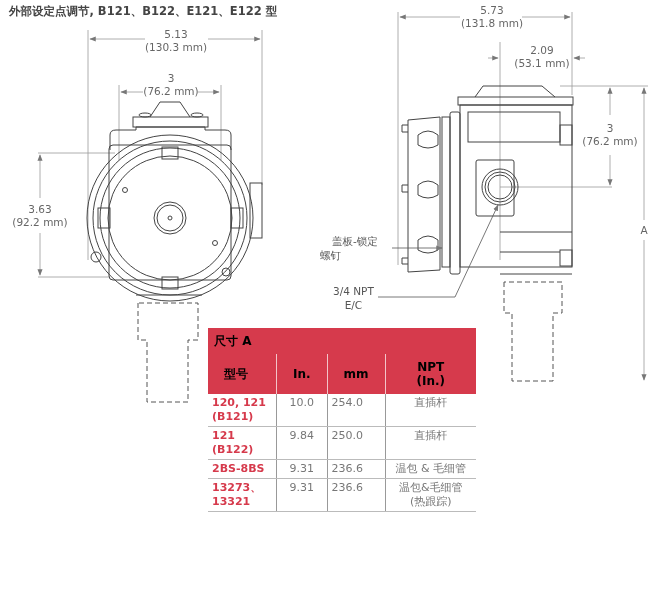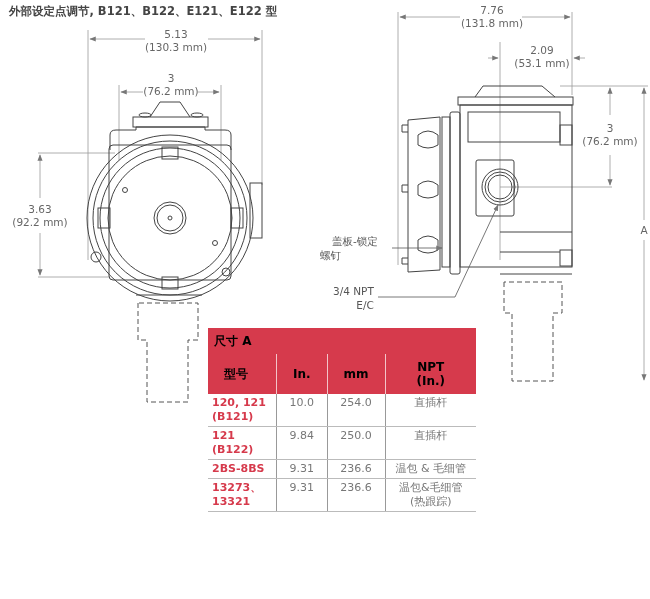--- a/index.html
+++ b/index.html
@@ -11,21 +11,21 @@
   table.spec{position:absolute;left:208px;top:328px;width:268px;border-collapse:collapse;font-size:11px;}
   table.spec th{background:#d63a4c;color:#000000;font-weight:bold;text-align:left;}
   table.spec .hdr1 th{height:26px;padding:0 6px;font-size:12px;}
   table.spec .hdr2 th{height:40px;padding:0 16px;font-size:12px;border-left:1px solid rgba(255,255,255,0.7);}
   table.spec .hdr2 th:first-child{border-left:none;}
   table.spec .hdr2 th.c{text-align:center;}
   table.spec td{border-bottom:1px solid #bbb;vertical-align:top;padding:2px 4px 2px 4px;line-height:14px;color:#777;}
   table.spec td + td{border-left:1px solid #999;}
   table.spec td.model{color:#d63a4c;font-weight:bold;width:60px;}
   table.spec td.in{width:38px;text-align:center;}
-  table.spec td.mm{width:40px;text-align:center;}
+  table.spec td.mm{width:40px;text-align:left;}
   table.spec td.npt{text-align:center;}
 </style>
 </head>
 <body>
 
 <div class="title">外部设定点调节, B121、B122、E121、E122 型</div>
 
 <svg class="draw" width="650" height="599" viewBox="0 0 650 599">
   <defs>
     <marker id="ar" viewBox="0 0 10 10" refX="9" refY="5" markerWidth="8" markerHeight="8" orient="auto-start-reverse">
@@ -143,38 +143,38 @@
 <div class="dim" style="left:140px;top:72px;width:62px;">
   <div>3</div>
   <div>(76.2 mm)</div>
 </div>
 <div class="dim" style="left:8px;top:203px;width:64px;">
   <div>3.63</div>
   <div>(92.2 mm)</div>
 </div>
 
 <div class="dim" style="left:460px;top:4px;width:64px;">
-  <div>7.76</div>
+  <div>5.73</div>
   <div>(131.8 mm)</div>
 </div>
 <div class="dim" style="left:512px;top:44px;width:60px;">
   <div>2.09</div>
   <div>(53.1 mm)</div>
 </div>
 <div class="dim" style="left:578px;top:122px;width:64px;">
   <div>3</div>
   <div>(76.2 mm)</div>
 </div>
 <div class="dim" style="left:638px;top:224px;width:12px;">A</div>
 
 <div class="lbl" style="left:332px;top:234px;">
   <div>盖板-锁定</div>
   <div style="margin-left:-12px">螺钉</div>
 </div>
-<div class="lbl" style="left:333px;top:284px;text-align:right;">
+<div class="lbl" style="left:333px;top:284px;text-align:center;">
   <div>3/4 NPT</div>
   <div>E/C</div>
 </div>
 
 <table class="spec">
   <thead>
     <tr class="hdr1">
         <th colspan="4">尺寸 A</th>
       </tr>
     <tr class="hdr2">

